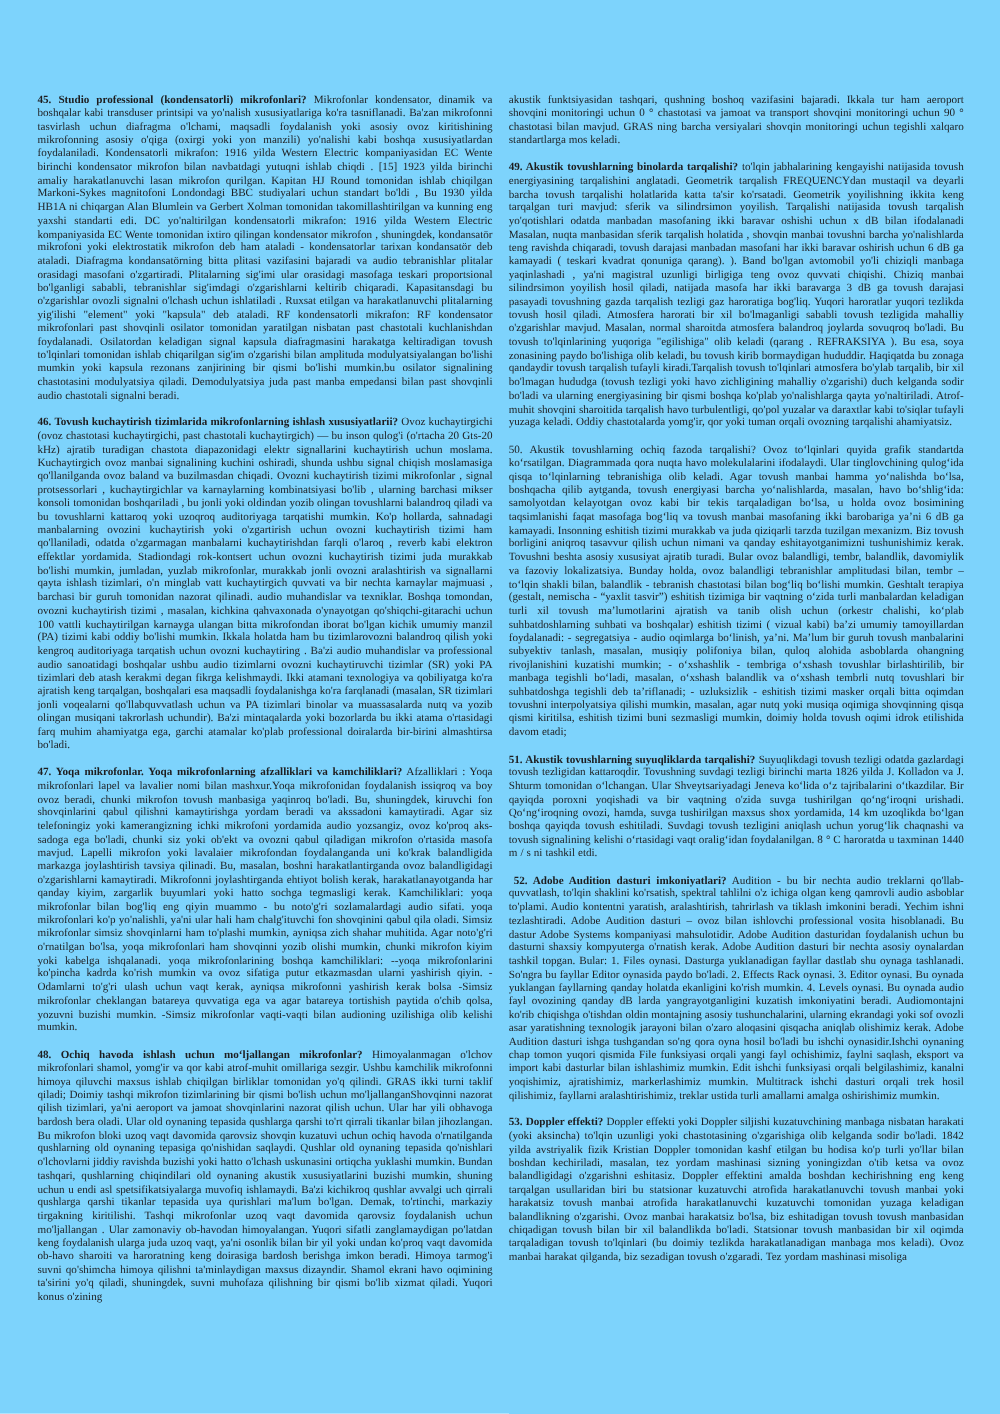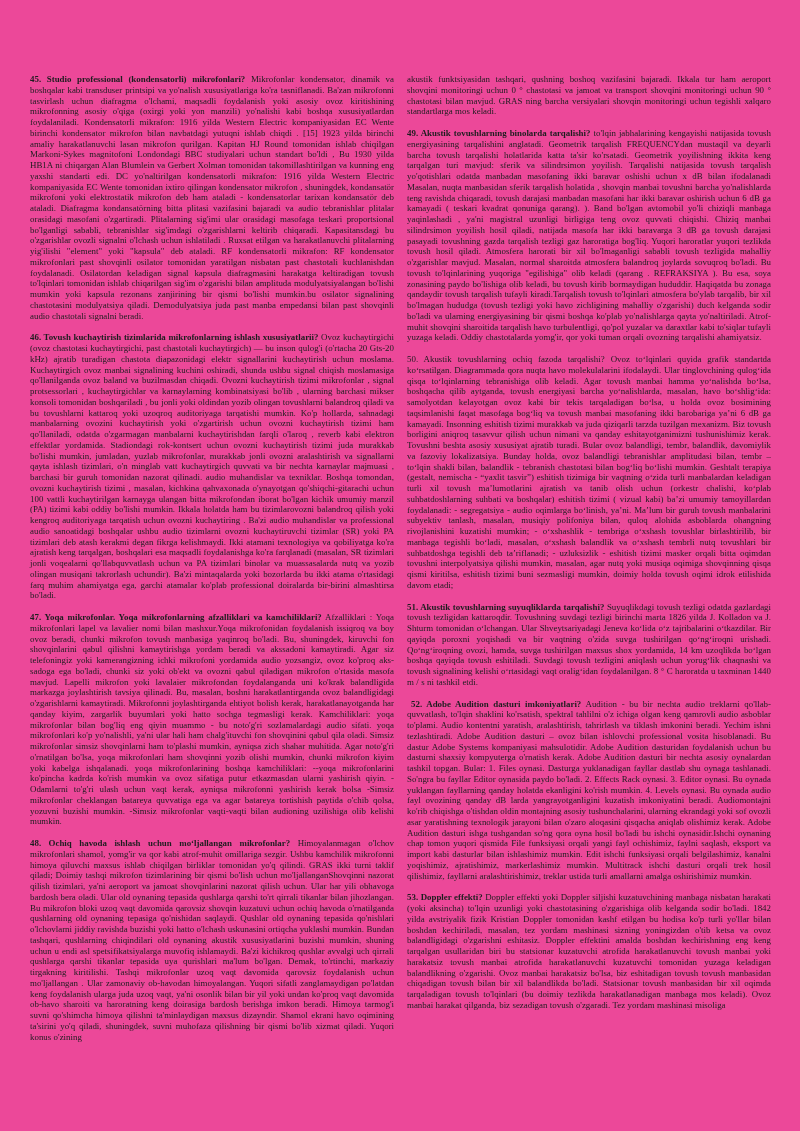--- a/index.html
+++ b/index.html
@@ -1,21 +1,21 @@
 <!DOCTYPE html>
 <html><head>
 <meta charset="utf-8">
 <style>
   * { box-sizing: border-box; }
   html, body { margin: 0; padding: 0; background: #fbfbfc; }
   .page {
     position: relative;
     width: 800px;
     height: 1131px;
-    background: #ec4899;
+    background: #7dd3fc;
     padding: 74px 29px 0 30px;
     overflow: hidden;
   }
   .cols {
     display: flex;
     gap: 13px;
     align-items: flex-start;
   }
   .col { flex: 1 1 0; min-width: 0; }
   .para {

